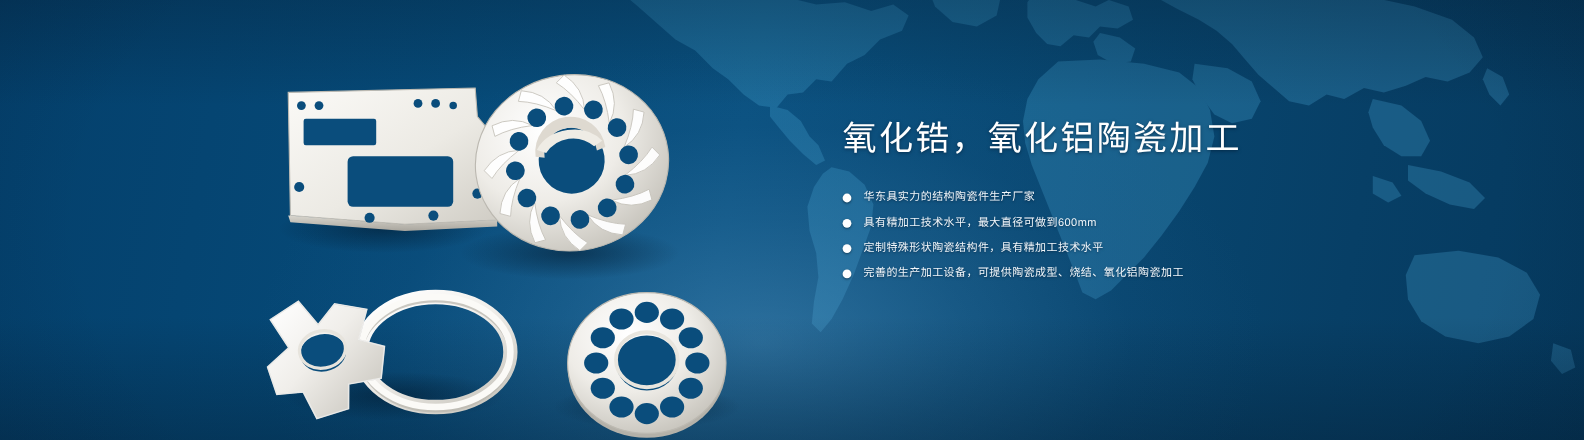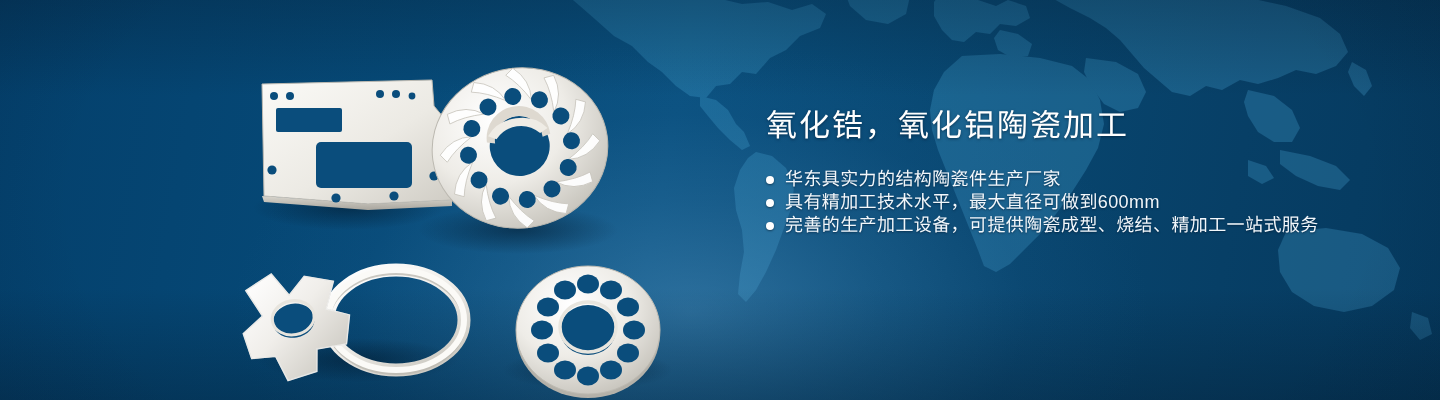--- a/index.html
+++ b/index.html
@@ -73,21 +73,21 @@
   }
   .dot{
     flex:0 0 auto;
     width:8px;height:8px;
     border-radius:50%;
     background:#ffffff;
     margin-right:11px;
     box-shadow:0 1px 2px rgba(0,15,30,.5);
   }
   .btxt{
-    font-size:18px;
+    font-size:10px;
     line-height:23px;
     letter-spacing:.4px;
     color:#f2f7fb;
     white-space:nowrap;
     text-shadow:0 1px 2px rgba(0,20,40,.55);
   }
 </style>
 </head>
 <body>
 
@@ -254,18 +254,22 @@
       <li>
         <span class="dot"></span>
         <span class="btxt">华东具实力的结构陶瓷件生产厂家</span>
       </li>
       <li>
         <span class="dot"></span>
         <span class="btxt">具有精加工技术水平，最大直径可做到600mm</span>
       </li>
       <li>
         <span class="dot"></span>
-        <span class="btxt">完善的生产加工设备，可提供陶瓷成型、烧结、精加工一站式服务</span>
+        <span class="btxt">定制特殊形状陶瓷结构件，具有精加工技术水平</span>
+      </li>
+      <li>
+        <span class="dot"></span>
+        <span class="btxt">完善的生产加工设备，可提供陶瓷成型、烧结、氧化铝陶瓷加工</span>
       </li>
     </ul>
   </div>
 
 </div>
 
 </body></html>

